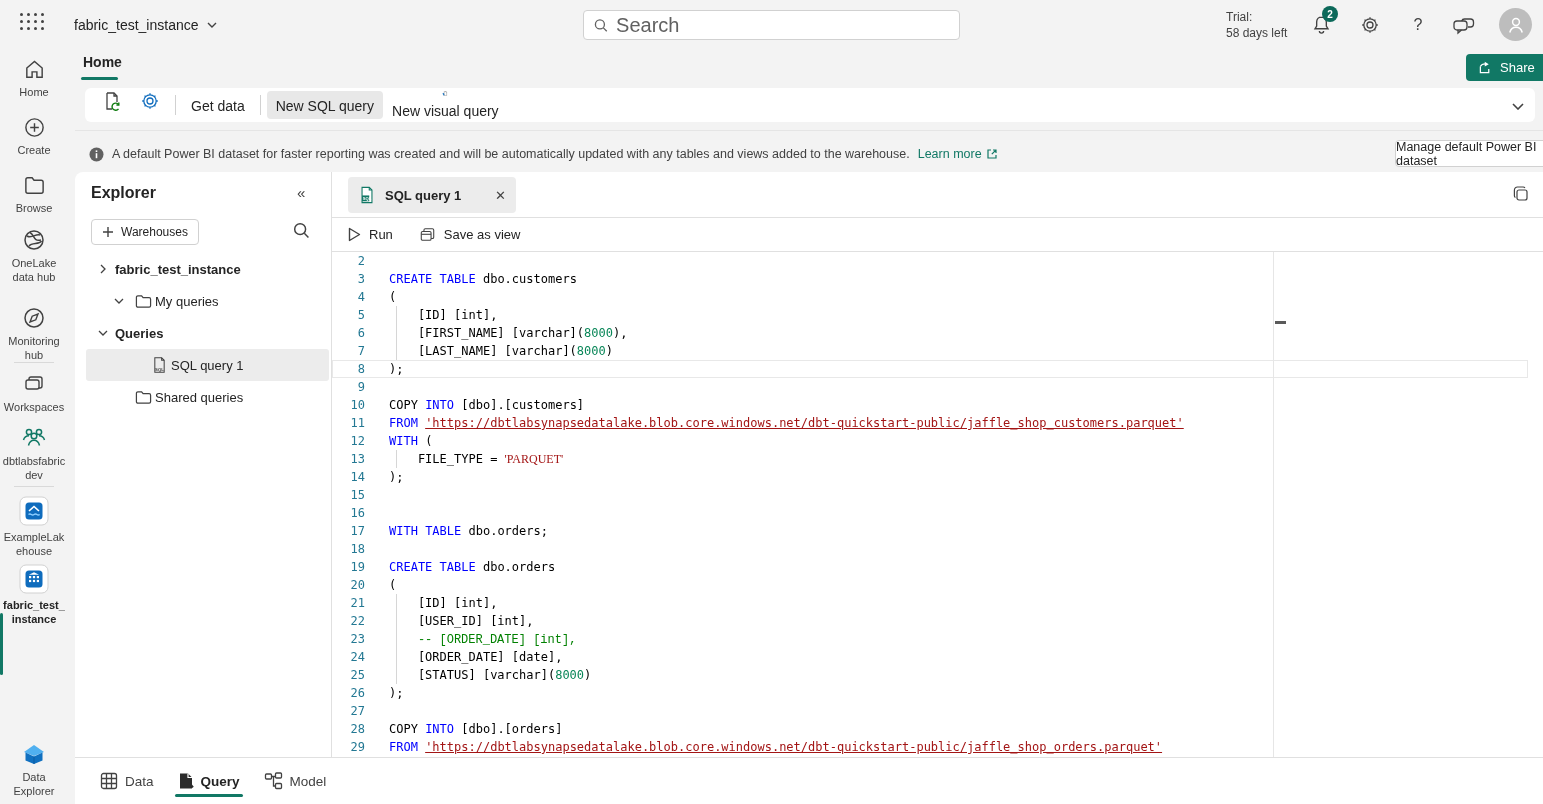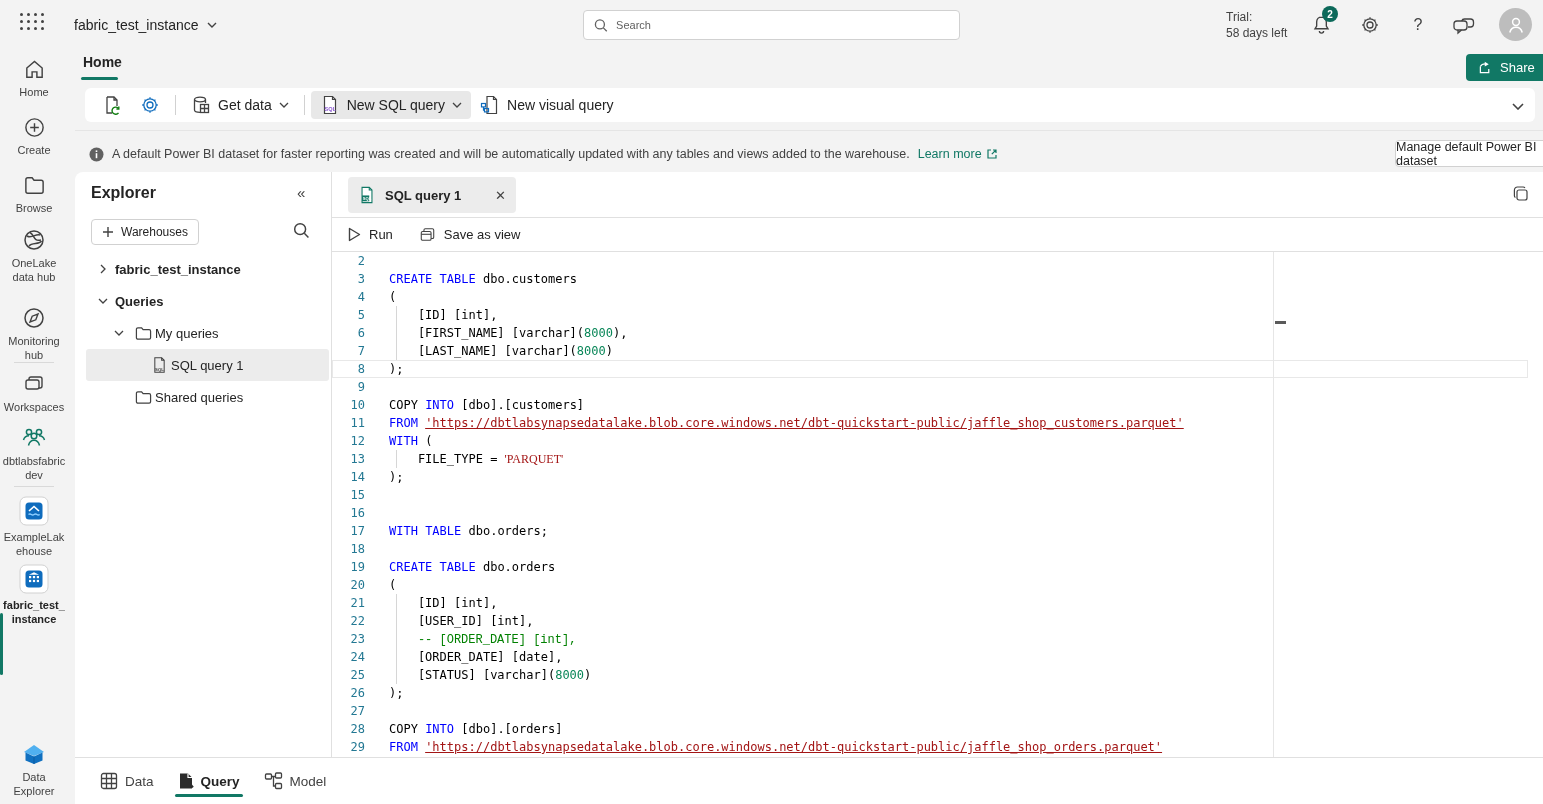--- a/index.html
+++ b/index.html
@@ -8,34 +8,34 @@
   .abs { position:absolute; }
   .flex { display:flex; align-items:center; }
   svg { display:block; }
 
   
   #topbar { left:0; top:0; width:1543px; height:50px; background:#f3f3f3; }
   #waffle { left:20px; top:13px; width:26px; height:22px; display:grid; grid-template-columns:repeat(4,3px); grid-template-rows:repeat(3,3px); gap:4px; cursor:pointer; }
   #waffle i { background:#424242; border-radius:50%; }
   #ws-name { left:74px; top:0; height:50px; gap:8px; font-size:14px; color:#242424; cursor:pointer; }
   #searchbox { left:583px; top:10px; width:377px; height:30px; background:#fff; border:1px solid #d1d1d1; border-radius:4px; display:flex; align-items:center; padding:0 10px; gap:8px; }
-  #searchbox input { border:none; outline:none; font-size:11px; color:#242424; width:100%; font-family:"Liberation Sans",sans-serif; background:transparent; }
+  #searchbox input { border:none; outline:none; font-size:20px; color:#242424; width:100%; font-family:"Liberation Sans",sans-serif; background:transparent; }
   #searchbox input::placeholder { color:#616161; }
   #trial { left:1226px; top:9px; width:70px; font-size:12px; line-height:16px; color:#424242; }
   .tb-ic { top:12px; width:26px; height:26px; justify-content:center; cursor:pointer; color:#424242; }
   #badge { left:1322px; top:6px; width:16px; height:16px; background:#0c695a; color:#fff; border-radius:50%; font-size:10px; display:flex; align-items:center; justify-content:center; font-weight:bold; }
   #help-ic { font-size:16px; color:#424242; }
   #avatar { left:1499px; top:8px; width:33px; height:33px; border-radius:50%; background:#bdbdbd; display:flex; align-items:center; justify-content:center; }
 
   
   #home-tab { left:83px; top:54px; font-size:14px; font-weight:700; color:#242424; cursor:pointer; }
   #home-underline { left:81px; top:77px; width:37px; height:3px; background:#117865; border-radius:2px; }
   #share-btn { left:1466px; top:54px; height:27px; background:#117865; border-radius:4px; color:#fff; font-size:13px; padding:0 12px; gap:7px; cursor:pointer; }
   #ribbon-bar { left:85px; top:88px; width:1450px; height:34px; background:#fff; border-radius:6px; display:flex; align-items:center; padding:0 8px; }
-  .rb-btn { display:flex; align-items:center; gap:7px; font-size:14px; color:#242424; padding:0 9px; height:28px; border-radius:4px; cursor:pointer; white-space:nowrap; }
+  .rb-btn { display:flex; align-items:center; gap:7px; font-size:14px; color:#242424; padding:0 9px; height:28px; border-radius:4px; cursor:pointer; white-space:nowrap;flex-direction:column; }
   .rb-sep { width:1px; height:20px; background:#d1d1d1; margin:0 6px; }
   .pill { background:#e8e8e8; }
   #ribbon-collapse { left:1508px; top:98px; width:20px; height:16px; justify-content:center; cursor:pointer; }
   #ribbon-border { left:75px; top:130px; width:1468px; height:1px; background:#e5e5e5; }
 
   
   #banner { left:75px; top:138px; width:1468px; height:32px; display:flex; align-items:center; gap:8px; padding-left:14px; }
   #banner .msg { font-size:12.5px; color:#424242; }
   #learn-more { color:#117865; font-size:12.5px; display:inline-flex; align-items:center; gap:4px; cursor:pointer; }
   #manage-btn { position:absolute; left:1320px; top:2px; width:184px; height:27px; background:#fff; border:1px solid #d1d1d1; border-radius:4px; font-size:12.5px; color:#242424; display:flex; align-items:center; justify-content:center; cursor:pointer; }
@@ -378,40 +378,40 @@
     </div>
     <div id="tree">
         <div class="trow bold" style="padding-left: 5px;">
           <span class="tchev">
             <svg width="6" height="10" viewBox="0 0 6 10">
               <path d="M1 1 L5 5 L1 9" fill="none" stroke="#424242" stroke-width="1.3"></path>
             </svg>
           </span>
           <span>fabric_test_instance</span>
         </div>
-        <div class="trow bold" style="padding-left: 5px;">
-          <span class="tchev">
-            <svg width="10" height="6" viewBox="0 0 10 6">
-              <path d="M1 1 L5 5 L9 1" fill="none" stroke="#424242" stroke-width="1.3"></path>
-            </svg>
-          </span>
-          <span>Queries</span>
-        </div>
         <div class="trow" style="padding-left: 21px;">
           <span class="tchev">
             <svg width="10" height="6" viewBox="0 0 10 6">
               <path d="M1 1 L5 5 L9 1" fill="none" stroke="#424242" stroke-width="1.3"></path>
             </svg>
           </span>
           <span class="ticon">
             <svg width="17" height="15" viewBox="0 0 18 15">
               <path d="M1.5 3 a1.5 1.5 0 0 1 1.5 -1.5 h4 l1.6 2 H15 a1.5 1.5 0 0 1 1.5 1.5 V12 a1.5 1.5 0 0 1 -1.5 1.5 H3 a1.5 1.5 0 0 1 -1.5 -1.5 Z" fill="none" stroke="#424242" stroke-width="1.3"></path>
             </svg>
           </span>
           <span>My queries</span>
+        </div>
+        <div class="trow bold" style="padding-left: 5px;">
+          <span class="tchev">
+            <svg width="10" height="6" viewBox="0 0 10 6">
+              <path d="M1 1 L5 5 L9 1" fill="none" stroke="#424242" stroke-width="1.3"></path>
+            </svg>
+          </span>
+          <span>Queries</span>
         </div>
         <div class="trow sel" style="padding-left: 37px;">
           <span class="tchev"></span>
           <span class="ticon">
             <svg width="17" height="18" viewBox="0 0 20 20">
               <path d="M4.5 1.5 h8 l3 3 V18.5 h-11 Z" fill="none" stroke="#424242" stroke-width="1.2"></path>
               <path d="M12.5 1.5 v3 h3" fill="none" stroke="#424242" stroke-width="1.2"></path>
               <text x="4.8" y="16.5" font-size="5" font-weight="bold" fill="#424242" font-family="Liberation Sans,sans-serif">SQL</text>
             </svg>
           </span>

